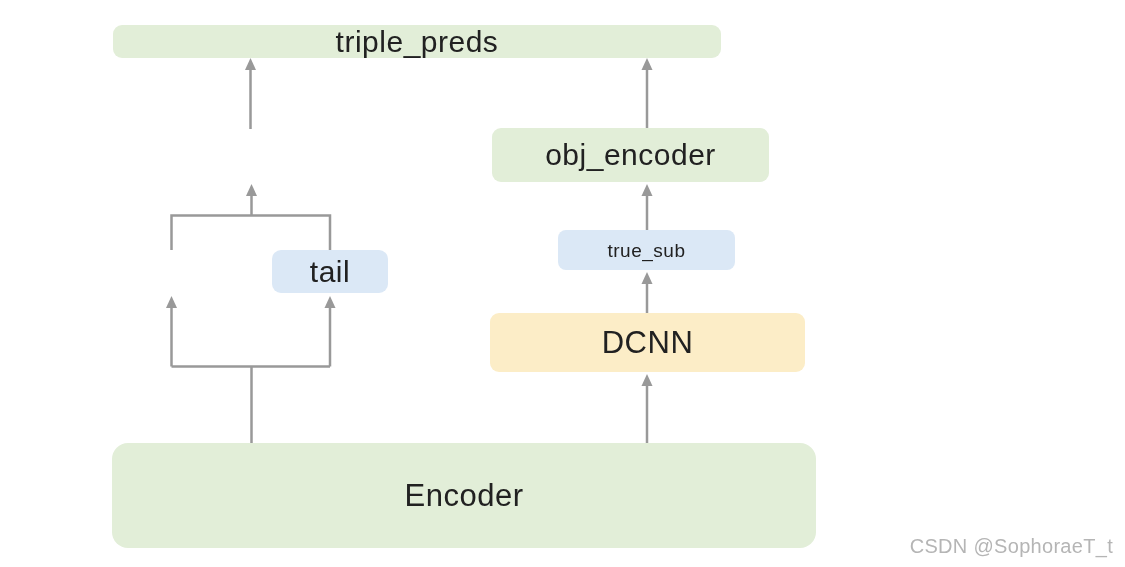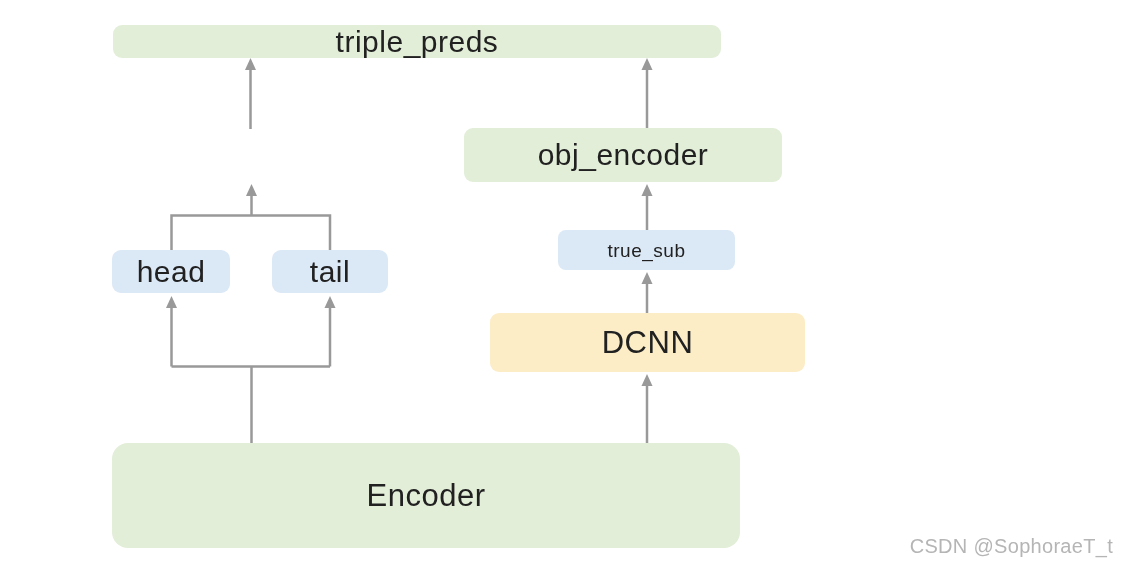--- a/index.html
+++ b/index.html
@@ -27,26 +27,26 @@
     letter-spacing:0.5px;
     white-space:nowrap;
     line-height:1;
   }
   .green{background:var(--box-green);}
   .blue{background:var(--box-blue);}
   .yellow{background:var(--box-yellow);text-align:right;}
 
   #n-triple  {left:113px;top:25px;width:608px;height:33px;}
   #n-sub     {left:112px;top:130px;width:276px;height:52px;}
-  #n-obj     {left:464px;top:128px;width:318px;height:54px;}
+  #n-obj     {left:492px;top:128px;width:277px;height:54px;}
   #n-head    {left:112px;top:250px;width:118px;height:43px;}
   #n-tail    {left:272px;top:250px;width:116px;height:43px;}
   #n-truesub {left:558px;top:230px;width:177px;height:40px;font-size:19px;border-radius:8px;}
   #n-dcnn    {left:490px;top:313px;width:315px;height:59px;font-size:31px;}
-  #n-encoder {left:112px;top:443px;width:628px;height:105px;font-size:31px;border-radius:16px;}
+  #n-encoder {left:112px;top:443px;width:704px;height:105px;font-size:31px;border-radius:16px;}
 
   #edges{
     position:absolute;left:0;top:0;width:1125px;height:567px;
     pointer-events:none;
   }
   #edges line, #edges path{
     stroke:var(--arrow);
     stroke-width:2.5;
     fill:none;
   }
@@ -96,20 +96,19 @@
       <polygon points="647,272 641.5,284 652.5,284"></polygon>
     </g>
     <g>
       <line x1="647" y1="230" x2="647" y2="196"></line>
       <polygon points="647,184 641.5,196 652.5,196"></polygon>
     </g>
   </svg>
 
   <div class="node green" id="n-triple">triple_preds</div>
   <div class="node green" id="n-obj">obj_encoder</div>
-  <div class="node blue" id="n-head">head</div>
   <div class="node blue" id="n-tail">tail</div>
   <div class="node blue" id="n-truesub">true_sub</div>
   <div class="node yellow" id="n-dcnn">DCNN</div>
   <div class="node green" id="n-encoder">Encoder</div>
 
   <div id="watermark">CSDN @SophoraeT_t</div>
 </div>
 
 </body></html>

